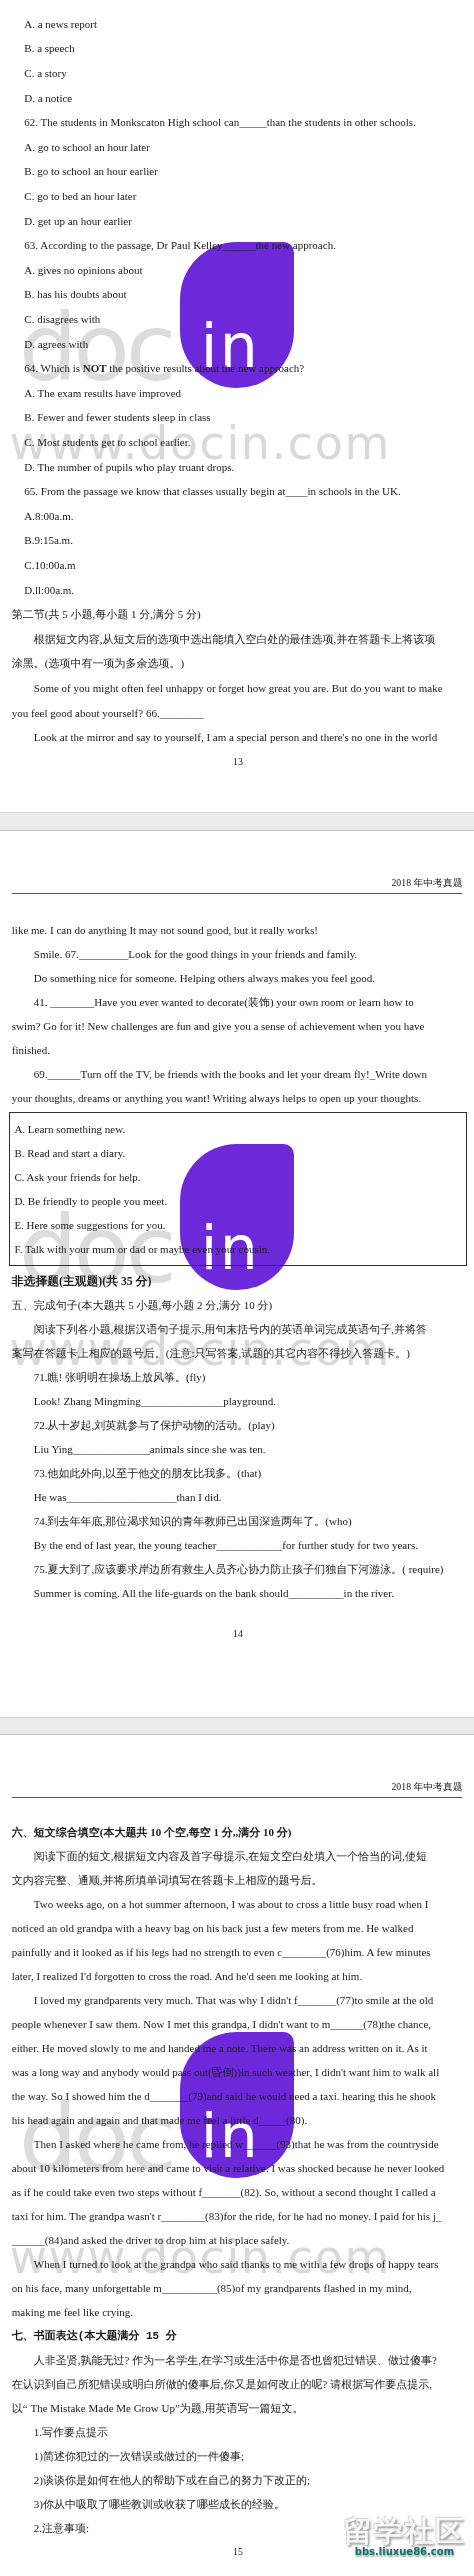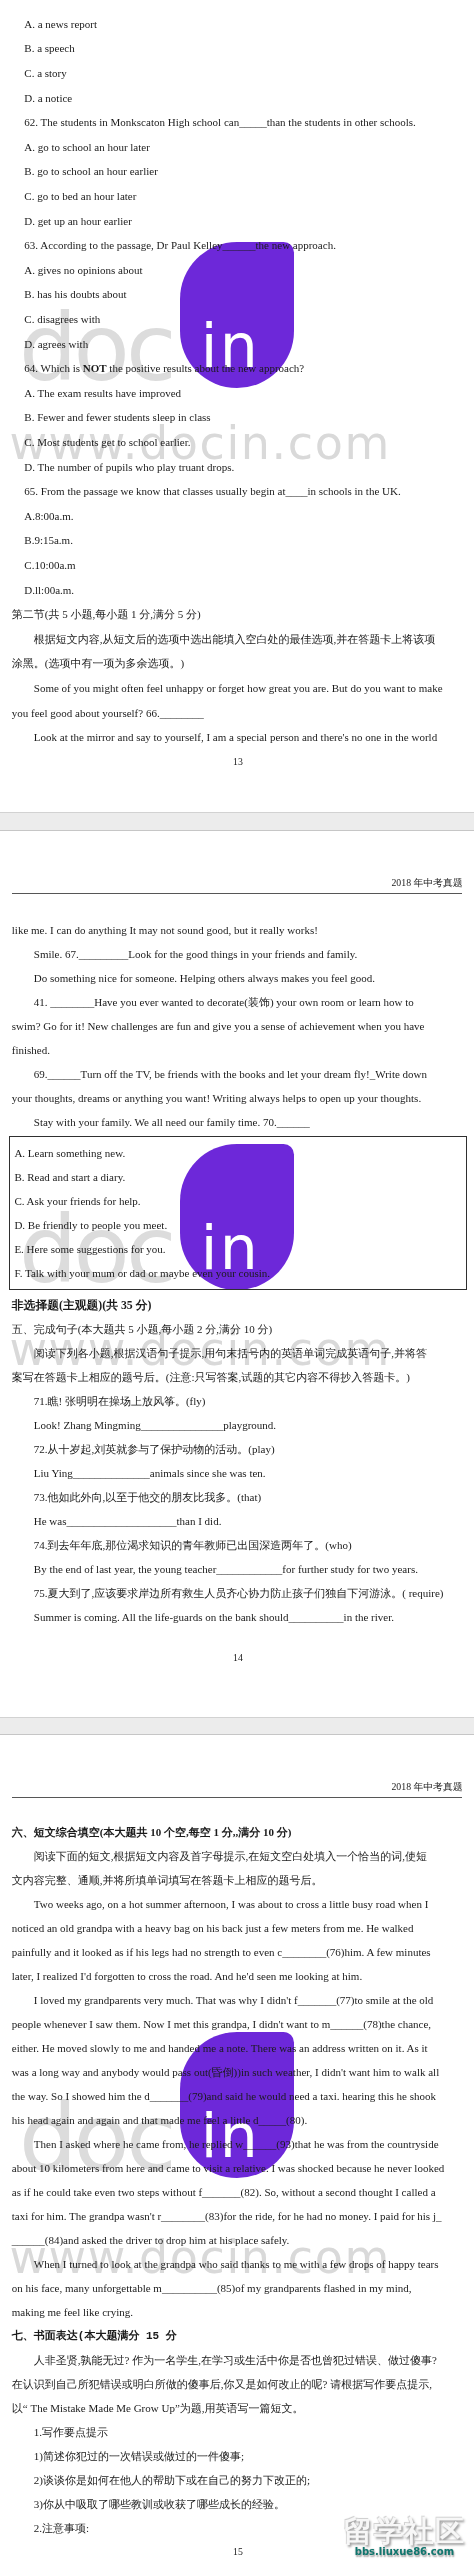--- a/index.html
+++ b/index.html
@@ -111,21 +111,20 @@
     <div class="prule"></div>
     <div class="lines">
         <div class="ln l">like me. I can do anything It may not sound good, but it really works!</div>
         <div class="ln i2">Smile. 67._________Look for the good things in your friends and family.</div>
         <div class="ln i2">Do something nice for someone. Helping others always makes you feel good.</div>
         <div class="ln i2">41. ________Have you ever wanted to decorate(装饰) your own room or learn how to</div>
         <div class="ln l">swim? Go for it! New challenges are fun and give you a sense of achievement when you have</div>
         <div class="ln l">finished.</div>
         <div class="ln i2">69.______Turn off the TV, be friends with the books and let your dream fly!_Write down</div>
         <div class="ln l">your thoughts, dreams or anything you want! Writing always helps to open up your thoughts.</div>
-        <div class="ln i2">Stay with your family. We all need our family time. 70.______</div>
         <div class="abox">
           <div class="ln l">A. Learn something new.</div>
           <div class="ln l">B. Read and start a diary.</div>
           <div class="ln l">C. Ask your friends for help.</div>
           <div class="ln l">D. Be friendly to people you meet.</div>
           <div class="ln l">E. Here some suggestions for you.</div>
           <div class="ln l">F. Talk with your mum or dad or maybe even your cousin.</div>
         </div>
         <div class="ln h">非选择题(主观题)(共 35 分)</div>
         <div class="ln l">五、完成句子(本大题共 5 小题,每小题 2 分,满分 10 分)</div>

